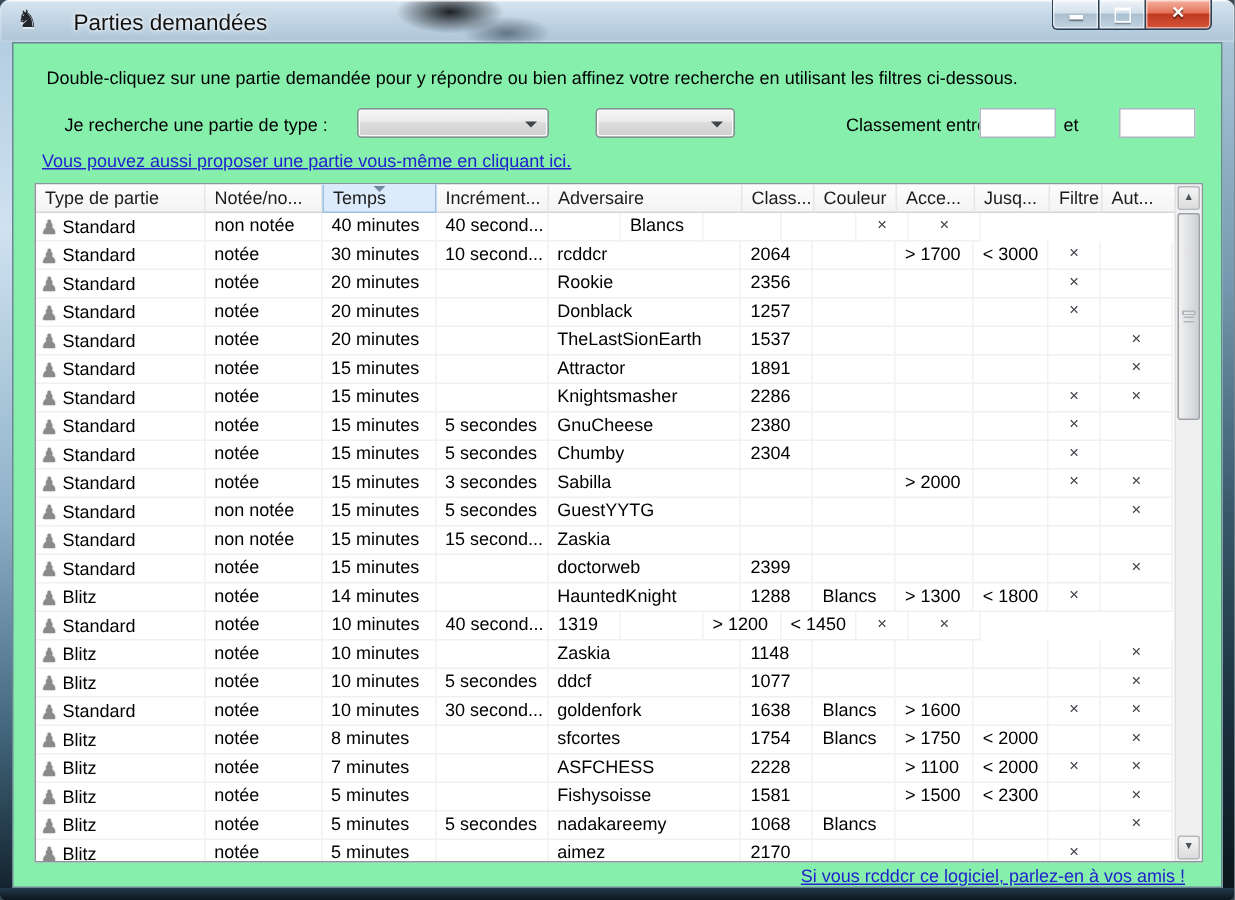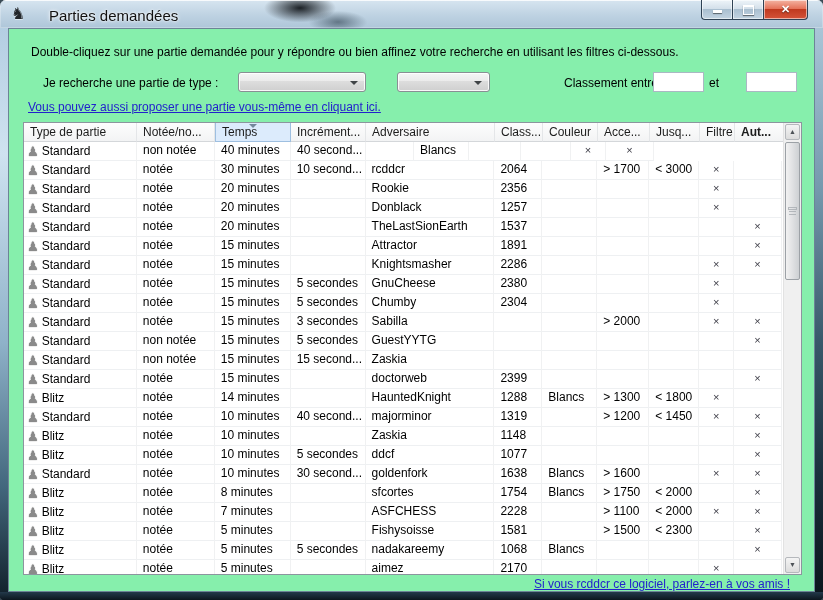--- a/index.html
+++ b/index.html
@@ -129,21 +129,21 @@
           <span class="sort-glyph"></span>
           <span>Temps</span>
         </div>
         <div class="th c3">Incrément...</div>
         <div class="th c4">Adversaire</div>
         <div class="th c5">Class...</div>
         <div class="th c6">Couleur</div>
         <div class="th c7">Acce...</div>
         <div class="th c8">Jusq...</div>
         <div class="th c9">Filtre</div>
-        <div class="th c10" style="border-right:none;font-weight:bold;">Aut...</div>
+        <div class="th c10" style="border-right:none;">Aut...</div>
       </div>
       <div class="rows">
   <div class="tr">
     <div class="td c0 type-cell">
       <span class="piece">♟</span>
               <span>Standard</span>
     </div>
     <div class="td c1">non notée</div>
     <div class="td c2">40 minutes</div>
     <div class="td c3">40 second...</div>
@@ -377,21 +377,20 @@
   </div>
 
   <div class="tr">
     <div class="td c0 type-cell">
       <span class="piece">♟</span>
               <span>Standard</span>
     </div>
     <div class="td c1">notée</div>
     <div class="td c2">10 minutes</div>
     <div class="td c3">40 second...</div>
-    <div class="td c4">majorminor</div>
     <div class="td c5">1319</div>
     <div class="td c6"></div>
     <div class="td c7">&gt; 1200</div>
     <div class="td c8">&lt; 1450</div>
     <div class="td c9 center">×</div>
     <div class="td c10 center">×</div>
   </div>
 
   <div class="tr">
     <div class="td c0 type-cell">

